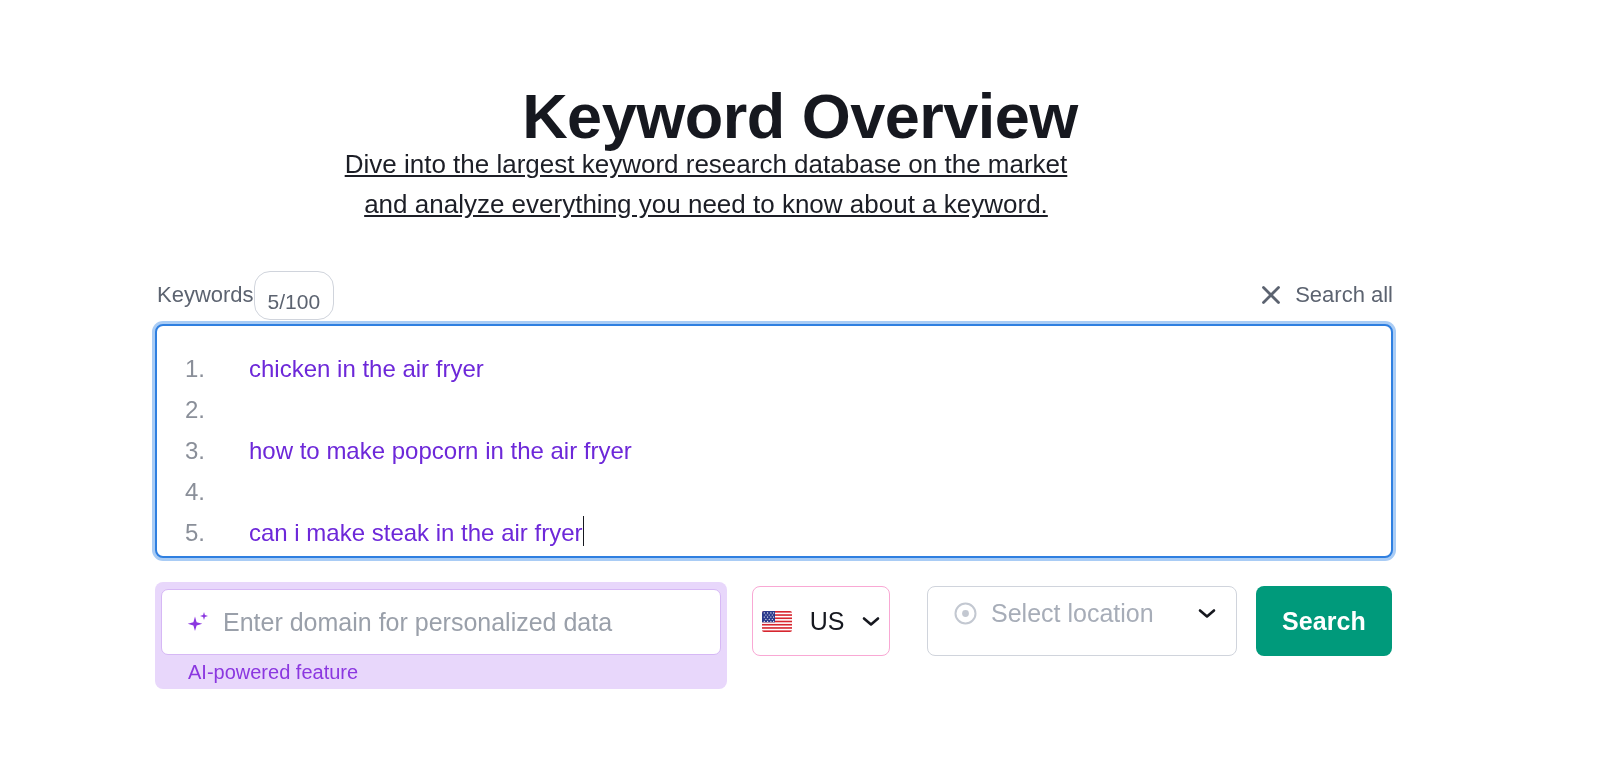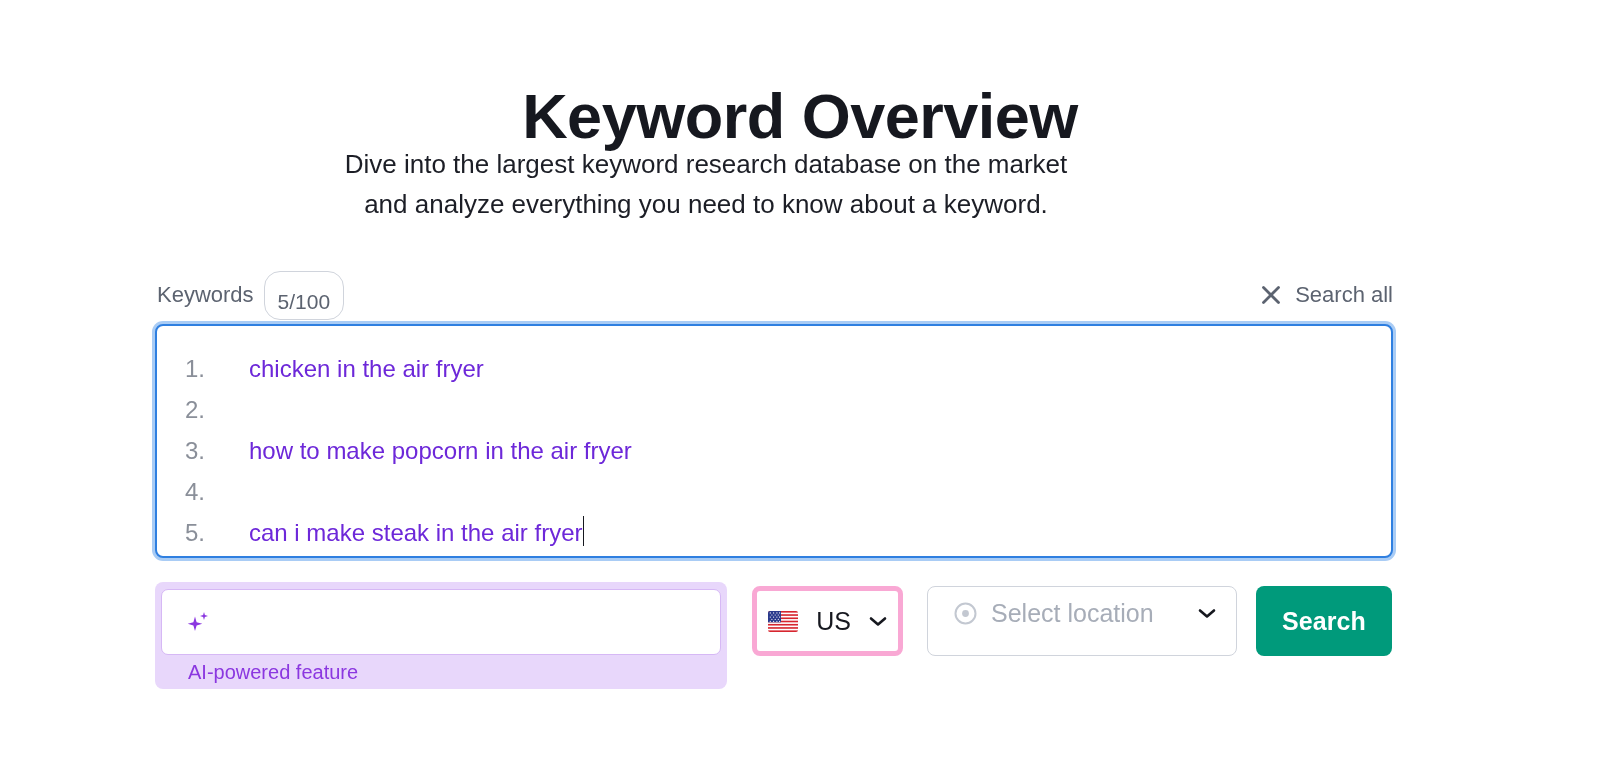--- a/index.html
+++ b/index.html
@@ -38,38 +38,38 @@
   .page-subtitle {
     position: absolute;
     top: 144px;
     left: 0;
     width: 1412px;
     text-align: center;
     font-size: 26px;
     line-height: 40px;
     font-weight: 400;
     color: #1c1e26;
+    text-decoration: underline;
   }
   .page-subtitle .subline { display: block; }
 
   
   .kw-bar {
     position: absolute;
     top: 278px;
     left: 157px;
     width: 1236px;
     height: 34px;
     display: flex;
     align-items: center;
     justify-content: space-between;
   }
   .kw-left {
     display: flex;
     align-items: center;
-    gap: 10px;
   }
   .kw-label {
     font-size: 22px;
     color: #5c6370;
     line-height: 28px;
   }
   .kw-counter {
     font-size: 21px;
     color: #5c6370;
     border: 1px solid #d0d4dc;
@@ -203,23 +203,23 @@
     line-height: 26px;
     color: #8b37e0;
     margin-left: 24px;
   }
 
   
   .country-select {
     position: absolute;
     left: 597px;
     top: 4px;
-    width: 151px;
+    width: 138px;
     height: 70px;
-    border: 5px solid #f9a8d4;
+    border: 1px solid #f9a8d4;
     border-radius: 8px;
     background: #ffffff;
     box-sizing: border-box;
     display: flex;
     align-items: center;
     justify-content: center;
     gap: 18px;
     cursor: pointer;
   }
   .flag-icon {
@@ -338,20 +338,21 @@
   </div>
 
   <div class="controls">
 
     <div class="ai-wrap">
       <div class="ai-input-box">
         <svg class="sparkle-icon" viewBox="0 0 26 26">
           <path d="M10 7.5 L11.6 13.2 L17.3 14.8 L11.6 16.4 L10 22.1 L8.4 16.4 L2.7 14.8 L8.4 13.2 Z" fill="#8b37e0"></path>
           <path d="M19 3 L19.9 6.1 L23 7 L19.9 7.9 L19 11 L18.1 7.9 L15 7 L18.1 6.1 Z" fill="#8b37e0"></path>
         </svg>
+        <input class="ai-input" type="text" placeholder="Enter domain for personalized data" style="">
       </div>
       <div class="ai-note">AI-powered feature</div>
     </div>
 
     <div class="country-select">
       <svg class="flag-icon" viewBox="0 0 30 21">
         <rect x="0" y="0" width="30" height="21" fill="#ffffff"></rect>
         <g fill="#d7262f">
           <rect x="0" y="0" width="30" height="1.62"></rect>
           <rect x="0" y="3.23" width="30" height="1.62"></rect>

